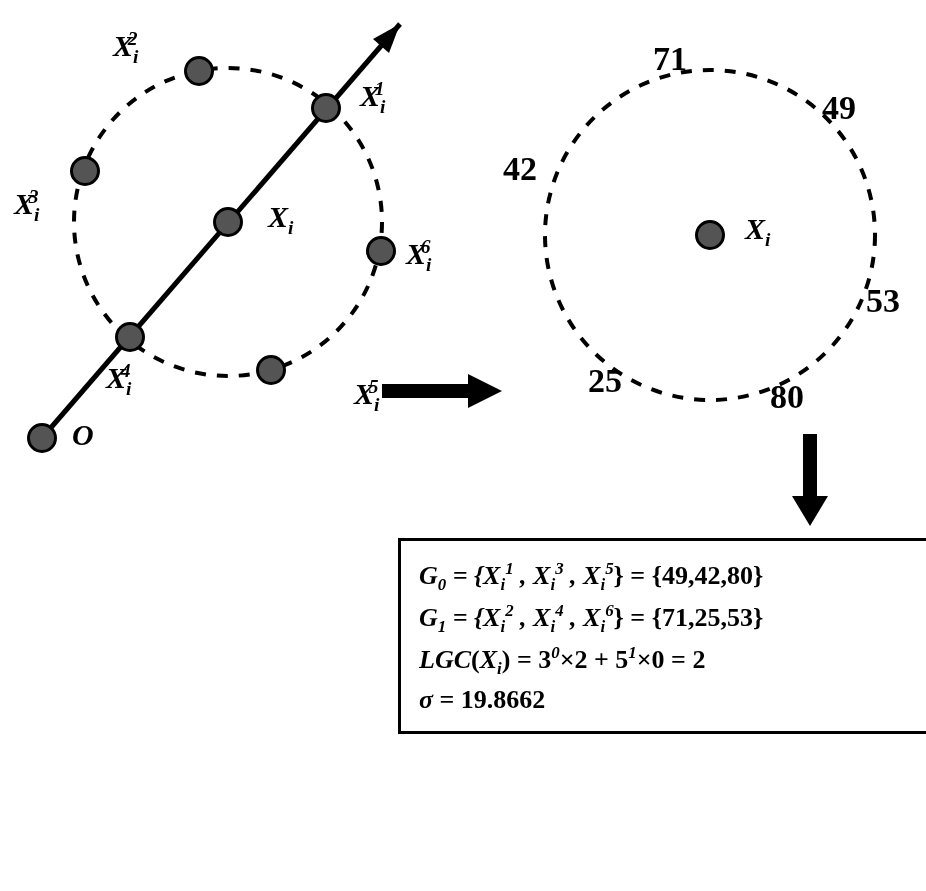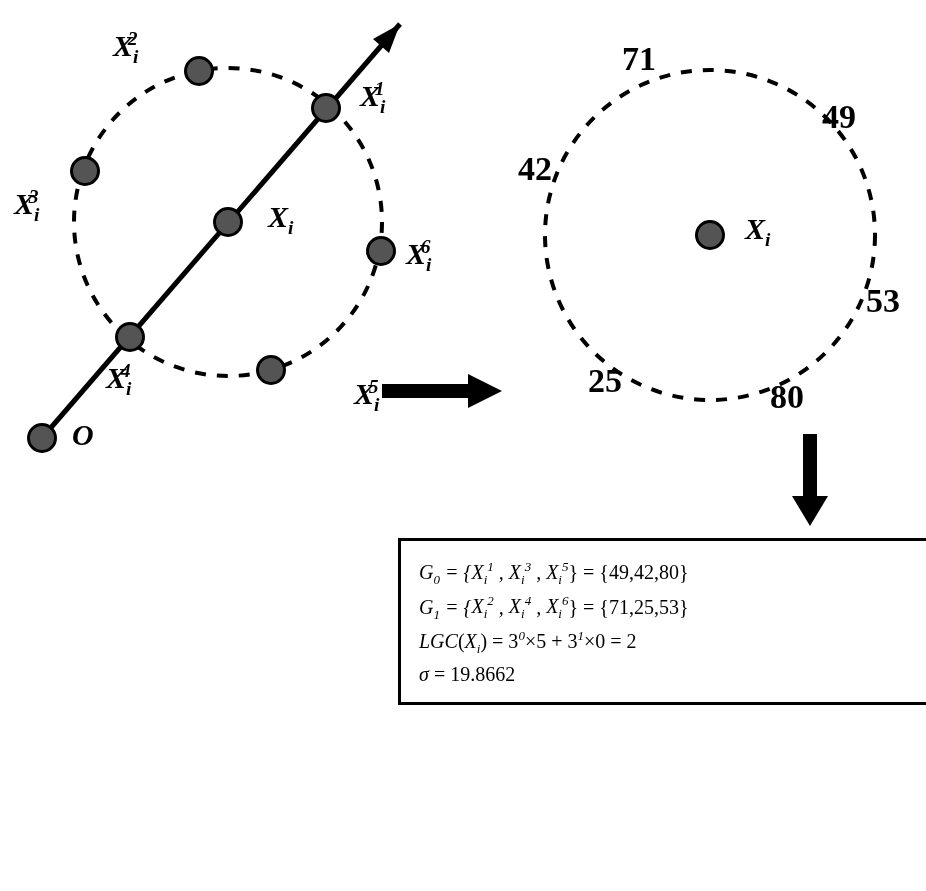--- a/index.html
+++ b/index.html
@@ -39,22 +39,22 @@
   .nolabel sup { left: -0.45em; }
   .nolabel sub { left: -0.9em; }
 
   .val { font-weight: bold; font-size: 34px; }
   .eqbox {
     border: 3px solid #000;
     padding: 12px 18px 10px 18px;
   }
   .eqline {
     font-style: italic;
-    font-weight: normal;
-    font-size: 20px;
+    font-weight: bold;
+    font-size: 26px;
     margin: 6px 0;
     white-space: nowrap;
   }
   .rm { font-style: normal; }
   .eqline sup { font-size: 0.65em; vertical-align: super; }
   .eqline sub { font-size: 0.65em; vertical-align: sub; }
 </style>
 </head>
 <body>
 
@@ -109,44 +109,44 @@
 
   <svg class="abs" style="left:480px; top:20px;" width="440" height="420">
     <circle cx="230" cy="215" r="165" fill="none" stroke="#000" stroke-width="4" stroke-dasharray="11 11"></circle>
   </svg>
 
   <div class="abs point" style="left:710px; top:235px;"></div>
   <div class="abs label" style="left:745px; top:212px;">
     <span>X</span><sub>i</sub>
   </div>
 
-  <div class="abs val" style="left:622px; top:40px;">71</div>
-  <div class="abs val" style="left:822px; top:98px;">49</div>
-  <div class="abs val" style="left:518px; top:150px;">42</div>
+  <div class="abs val" style="left:653px; top:40px;">71</div>
+  <div class="abs val" style="left:822px; top:89px;">49</div>
+  <div class="abs val" style="left:503px; top:150px;">42</div>
   <div class="abs val" style="left:866px; top:282px;">53</div>
   <div class="abs val" style="left:552px; top:362px;margin-left:36px;">25</div>
   <div class="abs val" style="left:770px; top:378px;">80</div>
 
   <svg class="abs" style="left:780px; top:430px;" width="60" height="100">
     <line x1="30" y1="4" x2="30" y2="70" stroke="#000" stroke-width="14"></line>
     <polygon points="12,66 48,66 30,96" fill="#000"></polygon>
   </svg>
 
   <div class="abs eqbox" style="left:398px; top:538px; width:492px;">
 
     <div class="eqline">
       <span>G</span><sub>0</sub><span> = {</span><span class="nolabel"><span>X</span><sub>i</sub><sup>1</sup></span><span> , </span><span class="nolabel"><span>X</span><sub>i</sub><sup>3</sup></span><span> , </span><span class="nolabel"><span>X</span><sub>i</sub><sup>5</sup></span><span class="rm">} = {49,42,80}</span>
     </div>
 
     <div class="eqline">
       <span>G</span><sub>1</sub><span> = {</span><span class="nolabel"><span>X</span><sub>i</sub><sup>2</sup></span><span> , </span><span class="nolabel"><span>X</span><sub>i</sub><sup>4</sup></span><span> , </span><span class="nolabel"><span>X</span><sub>i</sub><sup>6</sup></span><span class="rm">} = {71,25,53}</span>
     </div>
 
     <div class="eqline">
-      <span>LGC</span><span class="rm">(</span><span>X</span><sub>i</sub><span class="rm">)</span><span class="rm"> = 3</span><sup>0</sup><span class="rm">×5 + 3</span><sup>1</sup><span class="rm">×0 = 2</span>
+      <span>LGC</span><span class="rm">(</span><span>X</span><sub>i</sub><span class="rm">)</span><span class="rm"> = 3</span><sup>0</sup><span class="rm">×2 + 5</span><sup>1</sup><span class="rm">×0 = 2</span>
     </div>
 
     <div class="eqline">
       <span>σ</span><span class="rm"> = 19.8662</span>
     </div>
 
 
   </div>
 
 </div>

